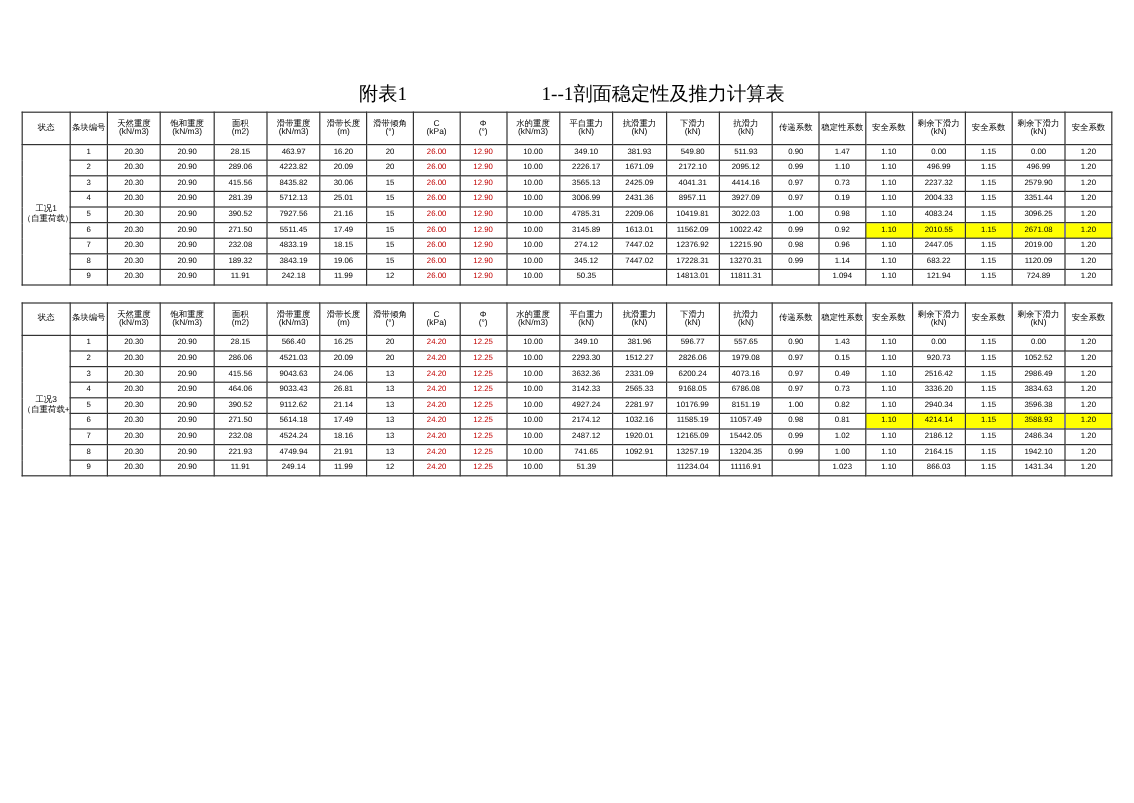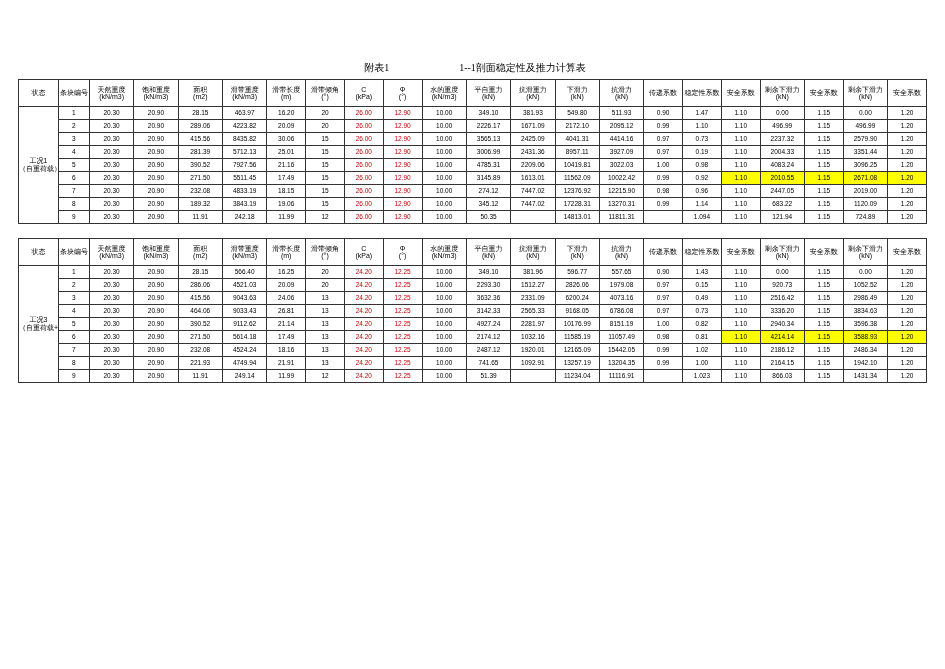--- a/index.html
+++ b/index.html
@@ -8,21 +8,21 @@
     font-size: 7px;
     color: #000;
     background: #fff;
     width: 945px;
     height: 669px;
     padding: 50px 18px 0 18px;
     box-sizing: border-box;
   }
   .title-row {
     font-family: "SimSun", serif;
-    font-size: 10px;
+    font-size: 16px;
     color: #000;
     text-align: center;
     margin: 0 0 4px 0;
     white-space: pre;
   }
   table {
     border-collapse: collapse;
     width: 100%;
     table-layout: fixed;
     margin-bottom: 14px;

